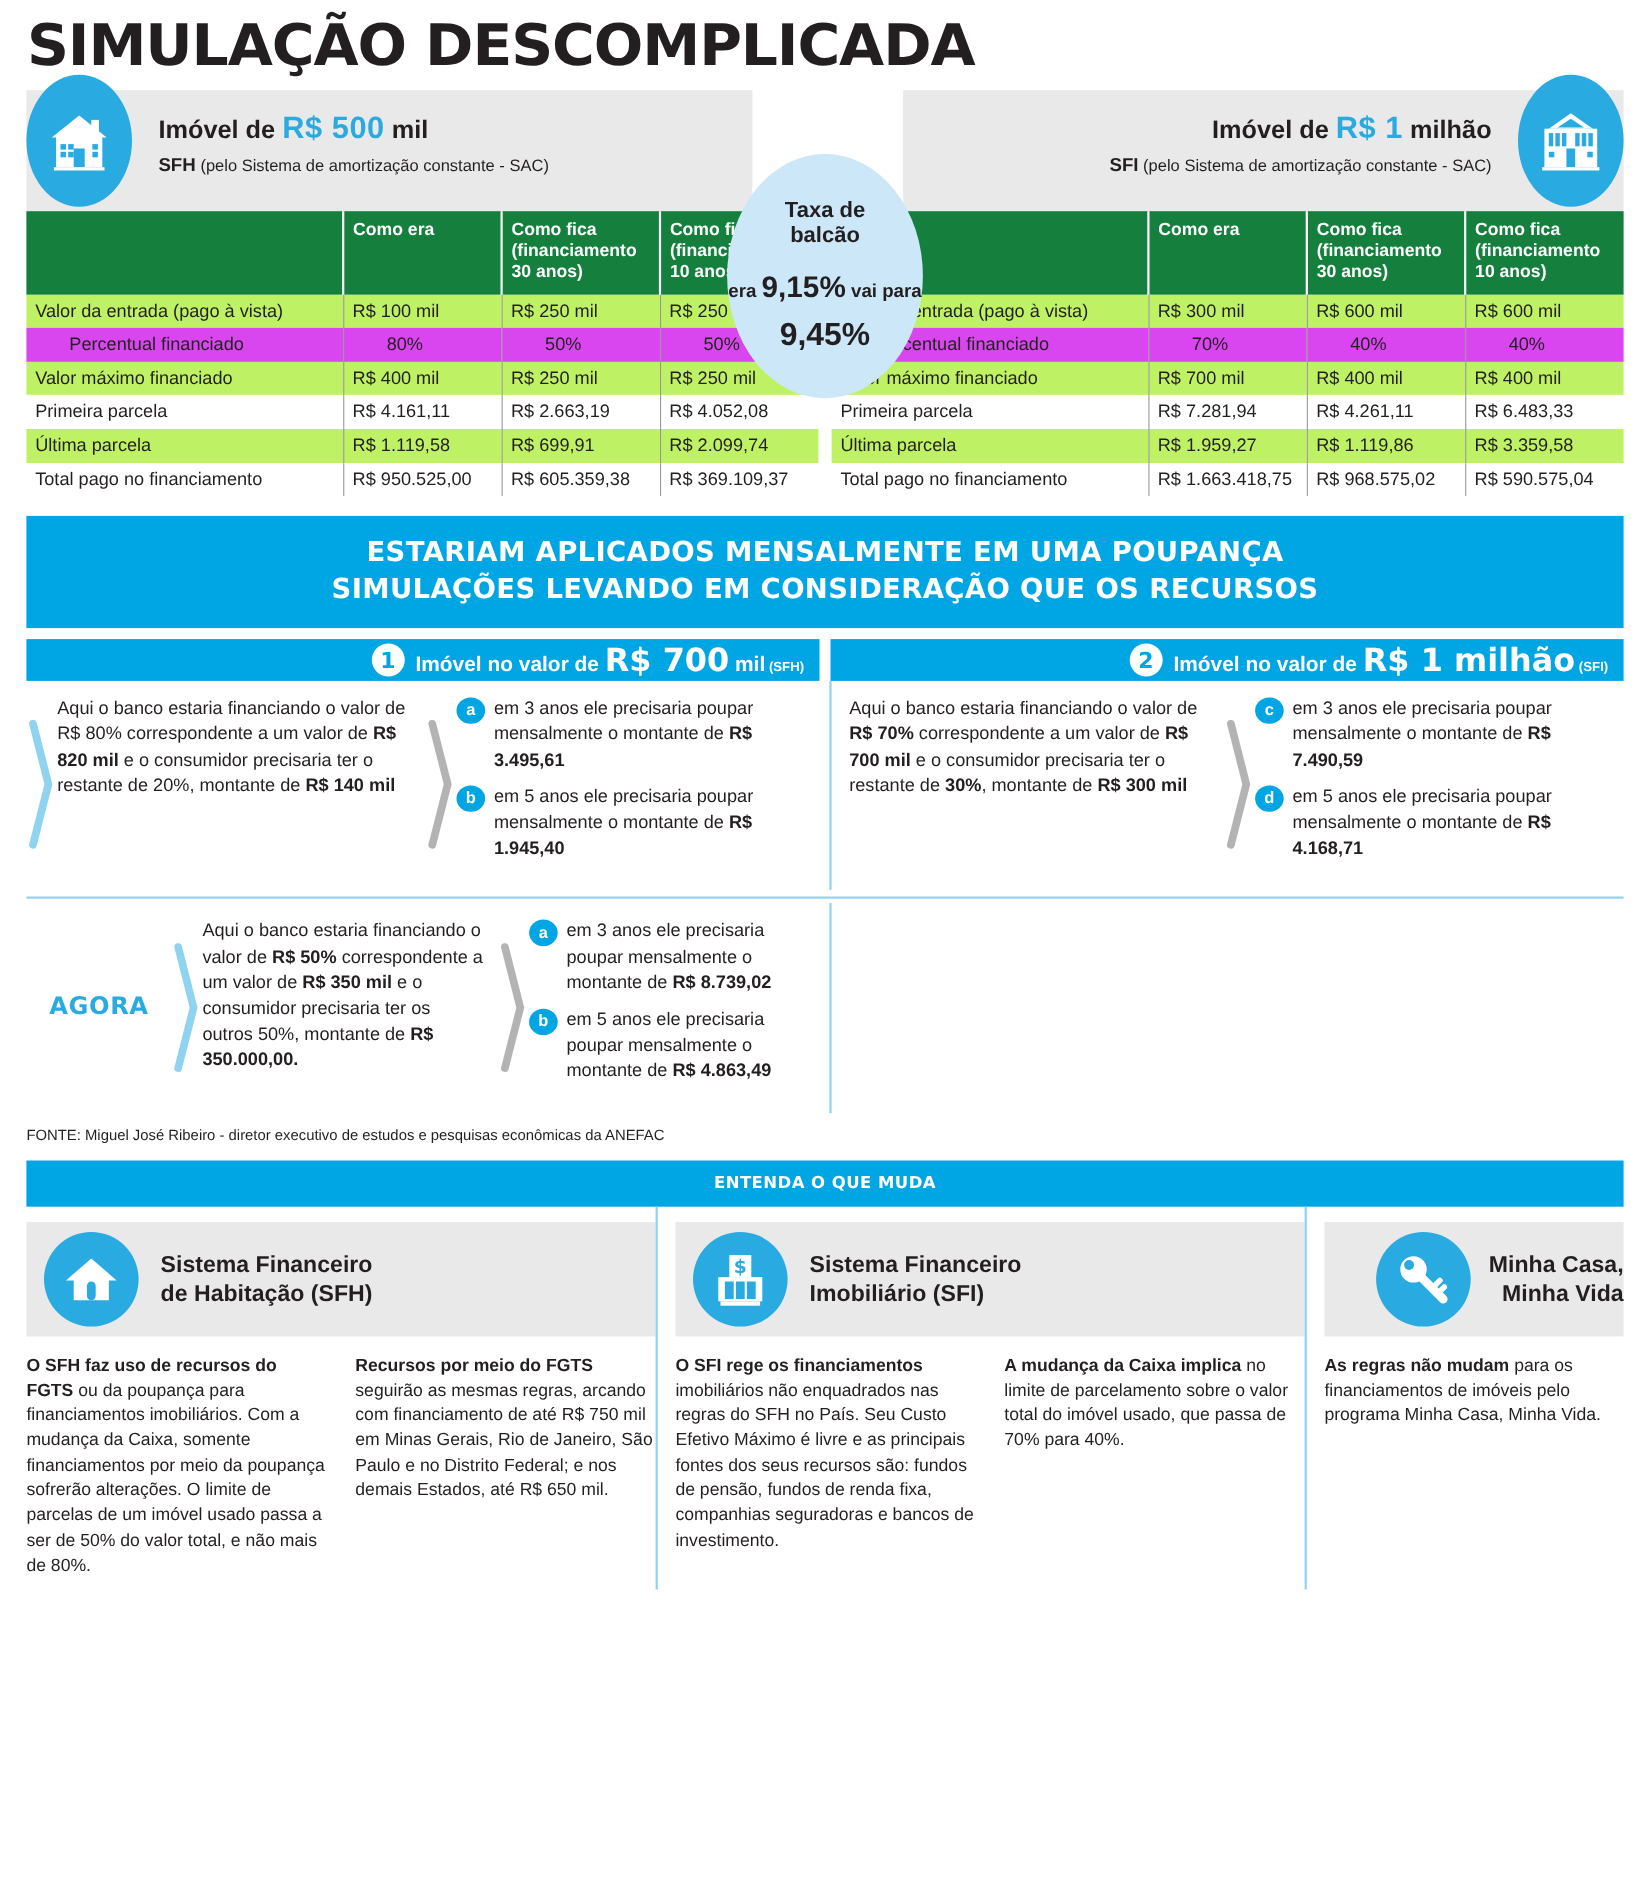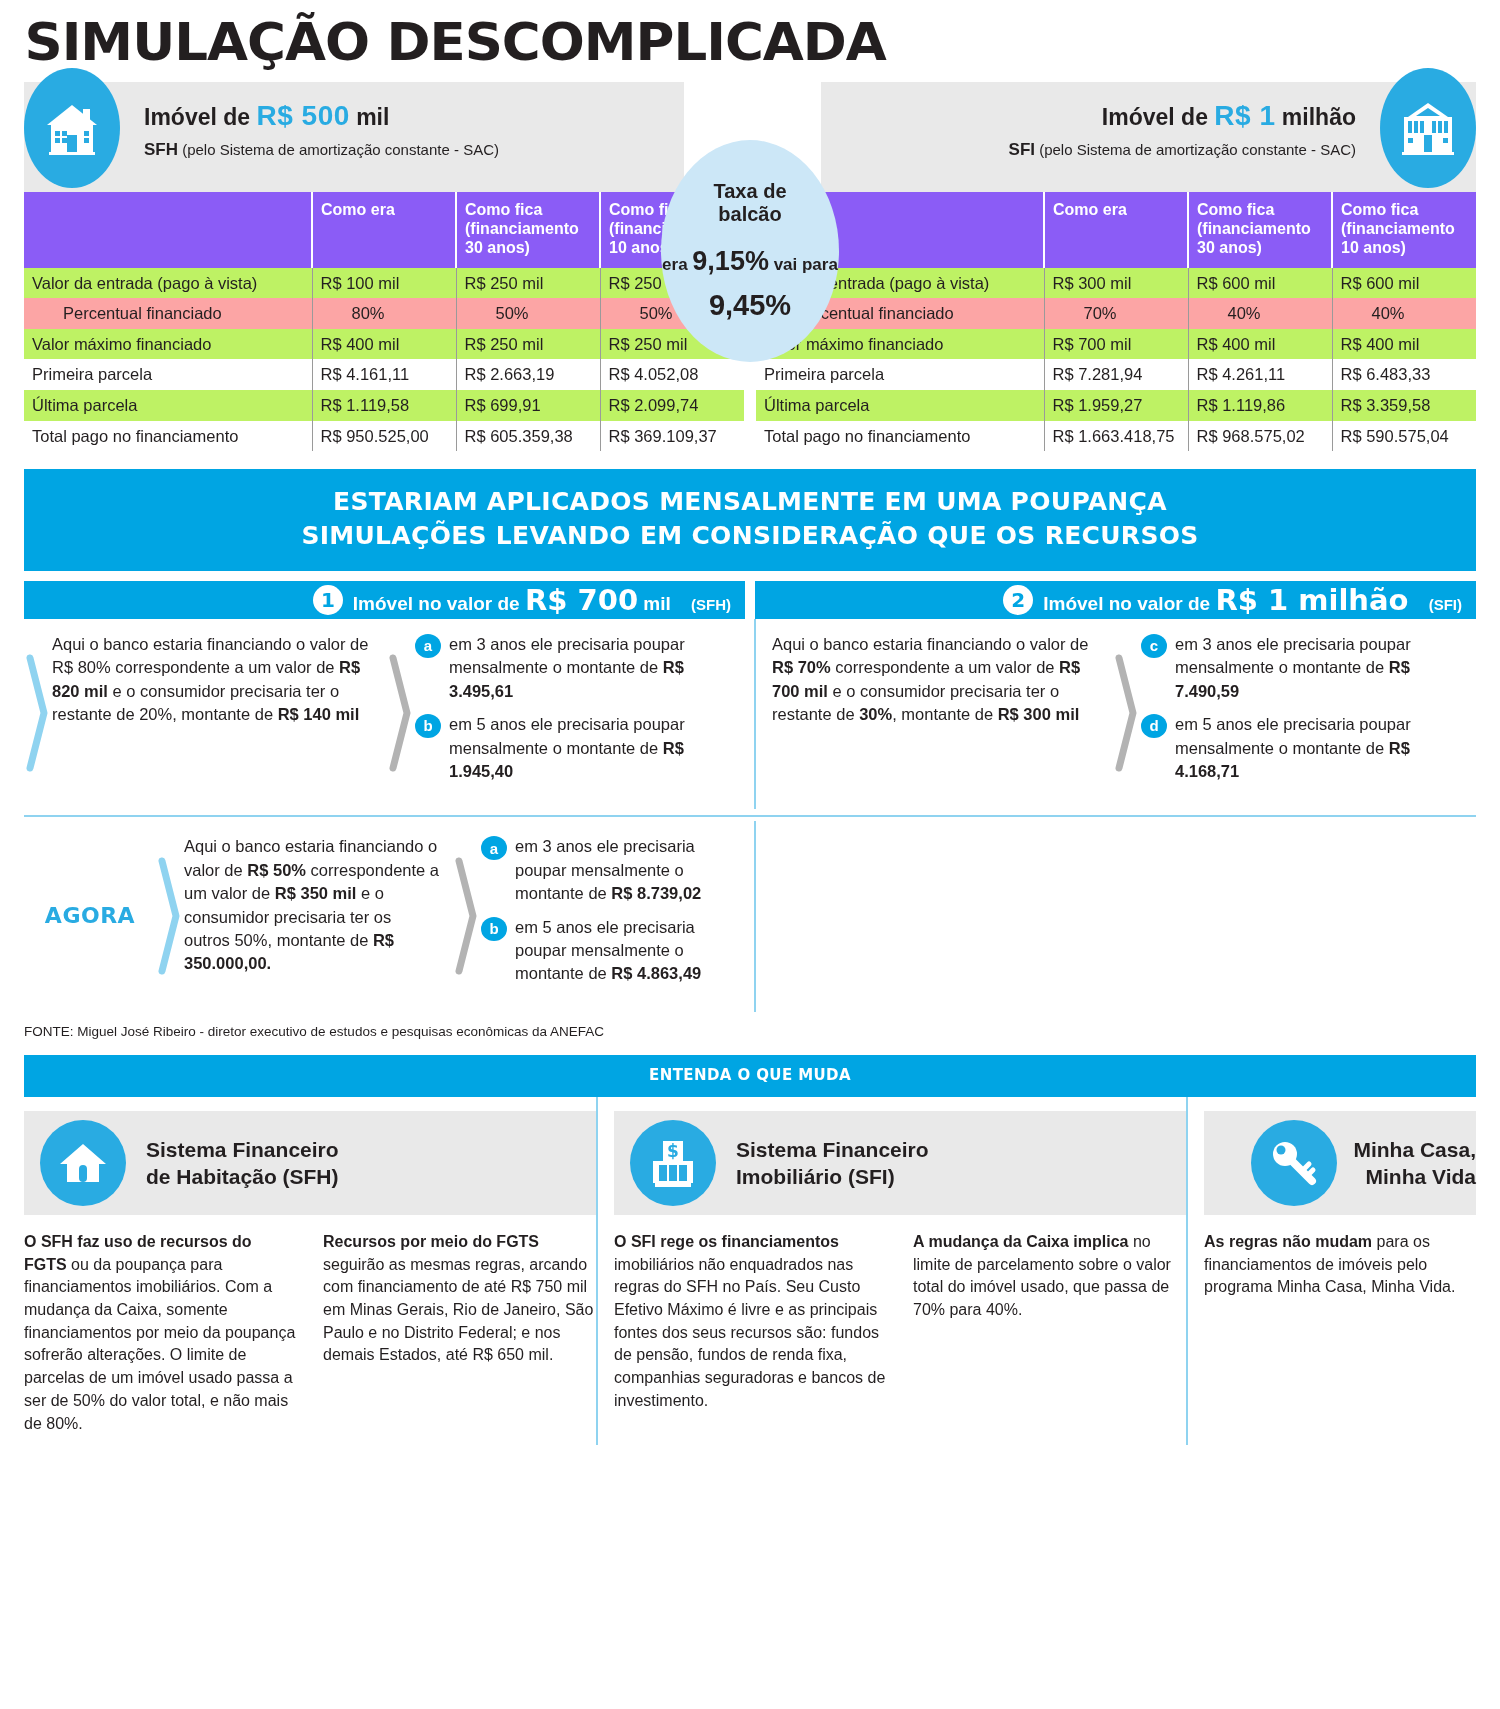--- a/index.html
+++ b/index.html
@@ -52,32 +52,32 @@
   }
   .badge .bt{font-size:20px;font-weight:bold;color:#231f20;}
   .badge .br{font-size:17px;font-weight:bold;color:#231f20;margin-top:20px;}
   .badge .br .pct{font-size:27px;}
   .badge .bnew{font-size:29px;font-weight:bold;color:#231f20;margin-top:12px;}
 
   
   .tables{position:relative;margin:14px 24px 0 24px;display:flex;gap:12px;}
   .tbl{flex:1 1 0;border-collapse:collapse;table-layout:fixed;font-size:16px;}
   .tbl th{
-    background:#8b5cf6;color:#ffffff;font-weight:bold;font-size:16px;
+    background:#15803d;color:#ffffff;font-weight:bold;font-size:16px;
     text-align:left;vertical-align:top;padding:8px 8px 10px 8px;line-height:1.2;
     border-right:2px solid #ffffff;
   }
   .tbl th:last-child{border-right:none;}
   .tbl td{
     padding:5px 8px;vertical-align:top;line-height:1.25;font-size:16.5px;
     border-right:1px solid #9a9a9a;color:#231f20;
   }
   .tbl td:last-child{border-right:none;}
   .tbl tr.shade td{background:#bef264;}
-  .tbl tr.blue td{background:#fca5a5;padding-left:39px;}
+  .tbl tr.blue td{background:#d946ef;padding-left:39px;}
   .tbl tr.plain td{background:#ffffff;}
   .tbl .lbl{border-right:1px solid #9a9a9a;}
   .tbl col.c1{width:40%;}
   .tbl col.cx{width:20%;}
 
   
   .banner{
     margin:18px 24px 0 24px;background:#00a5e3;color:#fff;text-align:center;
     font-family:"DejaVu Sans", sans-serif;font-weight:bold;font-size:25px;
     padding:16px 10px 18px 10px;line-height:1.35;letter-spacing:0.3px;
@@ -90,21 +90,21 @@
     align-items:center;justify-content:flex-end;padding-right:14px;gap:10px;
     position:relative;
   }
   .numcircle{
     width:30px;height:30px;border-radius:50%;background:#fff;color:#00a5e3;
     font-weight:bold;font-size:20px;display:flex;align-items:center;justify-content:center;
     font-family:"DejaVu Sans", sans-serif;
   }
   .hh .ht{font-size:19px;font-weight:bold;white-space:nowrap;}
   .hh .ht .money{font-family:"DejaVu Sans", sans-serif;font-size:29px;font-weight:bold;letter-spacing:0px;}
-  .hh .ht .sm{font-size:15px;margin-left:16px;}
+  .hh .ht .sm{font-size:12px;}
 
   .simrow{margin:0 24px;display:flex;gap:10px;position:relative;}
   .simrow.sep{border-top:2px solid #8fd3f0;margin-top:6px;padding-top:4px;}
   .simhalf{flex:1 1 0;display:flex;align-items:stretch;position:relative;padding:14px 0 16px 0;}
   .simhalf.half2{border-left:2px solid #8fd3f0;padding-left:0;}
   .era-label{
     width:132px;display:flex;align-items:center;justify-content:center;
     color:#29abe2;font-family:"DejaVu Sans", sans-serif;font-weight:bold;font-size:22px;
     letter-spacing:0.5px;
   }

